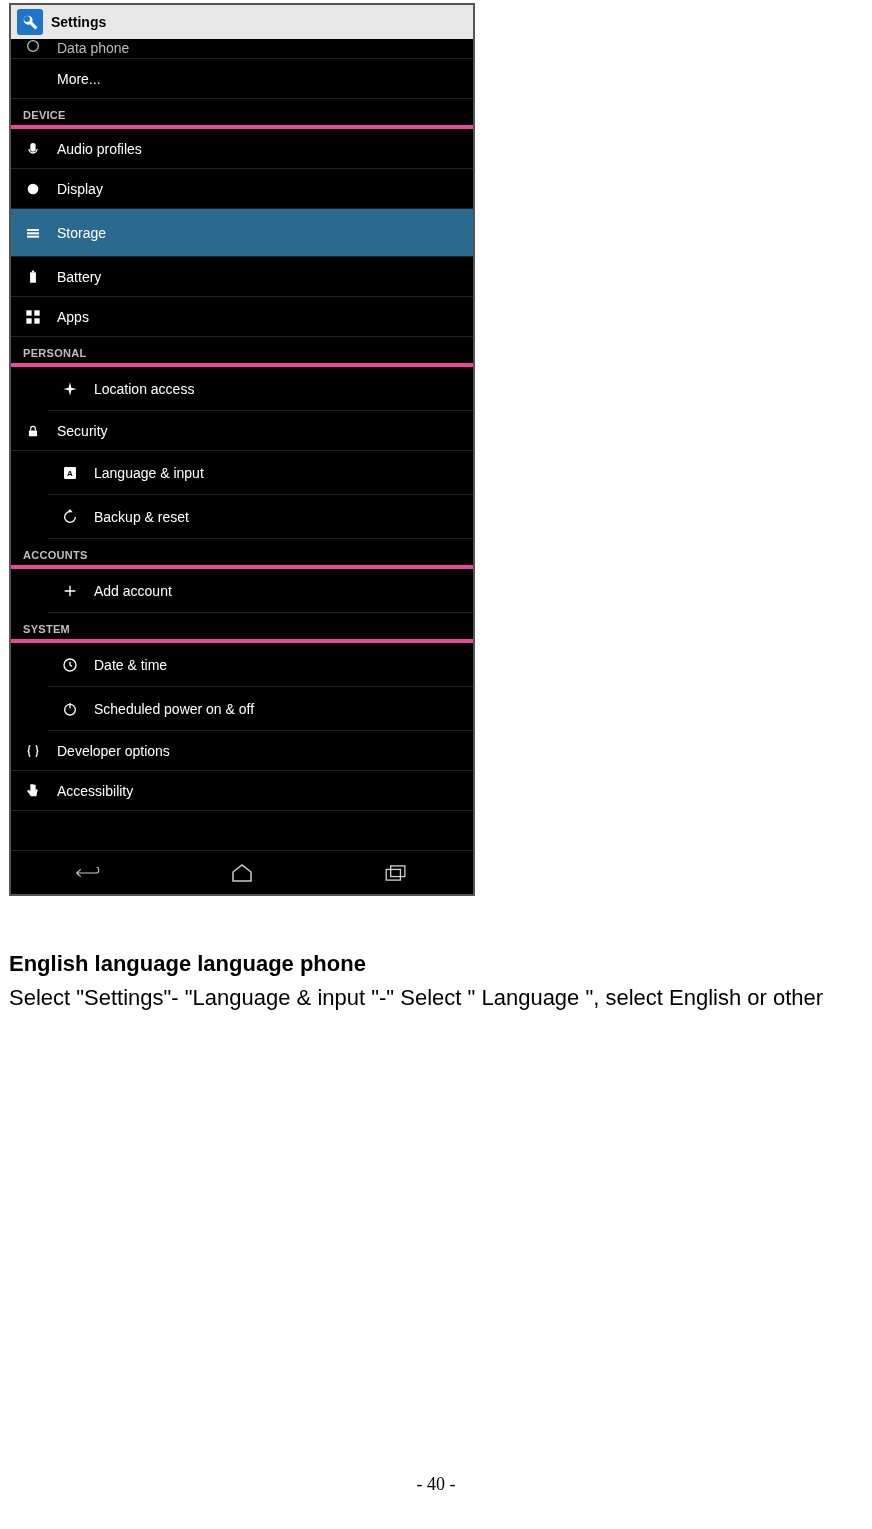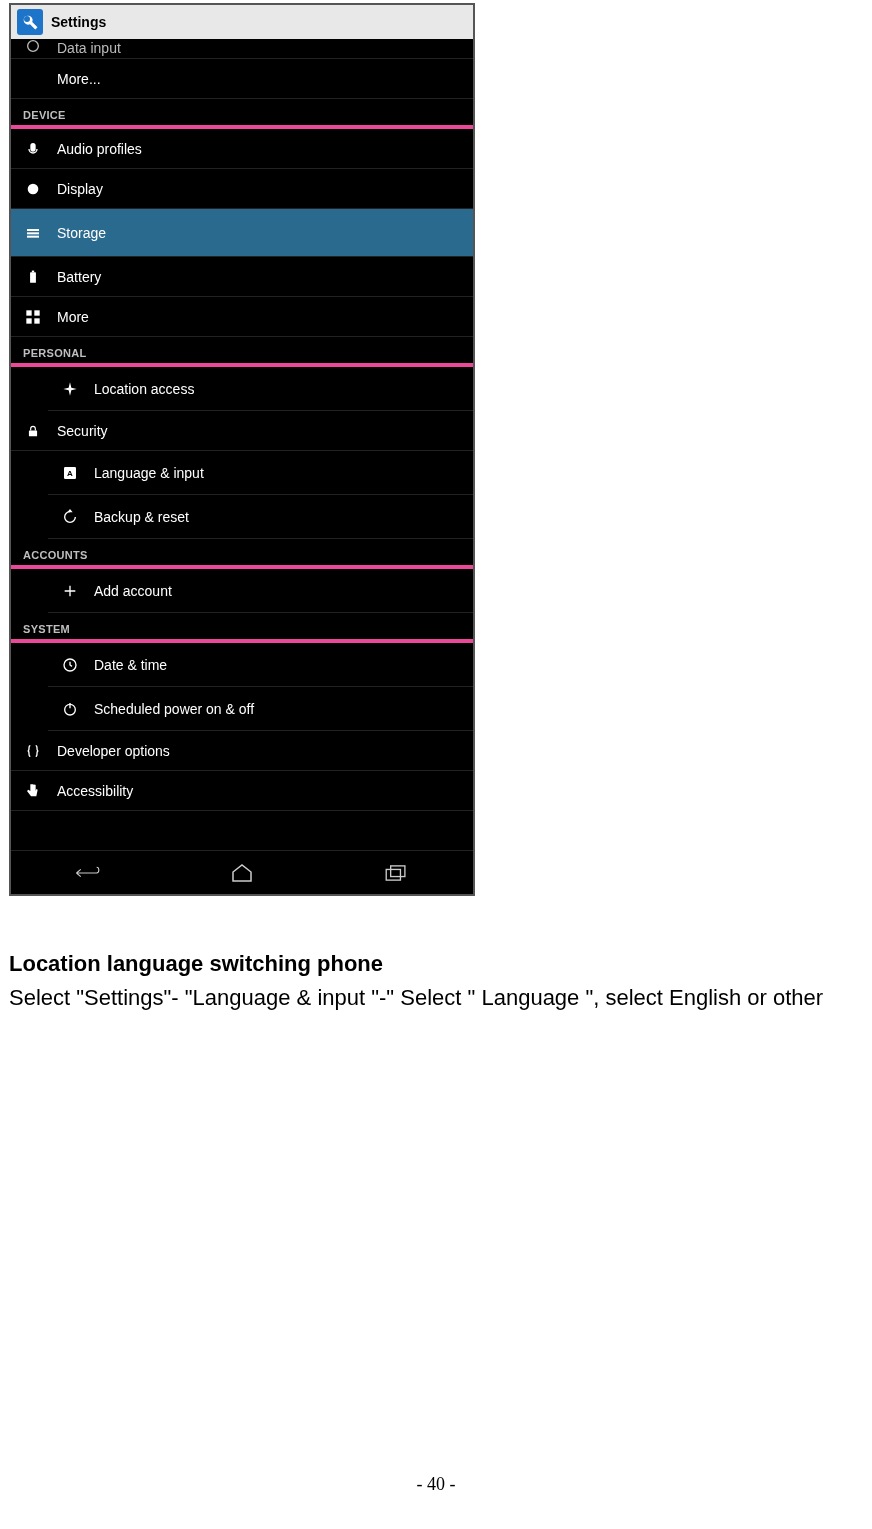--- a/index.html
+++ b/index.html
@@ -104,21 +104,21 @@
     </div>
 
     <div class="list">
 
       <div class="row cutoff">
         <span class="icn">
           <svg width="16" height="16" viewBox="0 0 24 24">
               <circle cx="12" cy="12" r="8" fill="none" stroke="#bbb" stroke-width="2"></circle>
             </svg>
         </span>
-        <span>Data input</span>
+        <span>Data phone</span>
       </div>
 
       <div class="row h40">
         <span class="icn blank"></span>
         <span>More...</span>
       </div>
 
       <div class="section">DEVICE</div>
 
       <div class="row h40">
@@ -162,21 +162,21 @@
 
       <div class="row h40">
         <span class="icn">
           <svg width="16" height="16" viewBox="0 0 24 24">
               <rect x="2" y="2" width="8" height="8" fill="#fff"></rect>
               <rect x="14" y="2" width="8" height="8" fill="#fff"></rect>
               <rect x="2" y="14" width="8" height="8" fill="#fff"></rect>
               <rect x="14" y="14" width="8" height="8" fill="#fff"></rect>
             </svg>
         </span>
-        <span>More</span>
+        <span>Apps</span>
       </div>
 
       <div class="section">PERSONAL</div>
 
       <div class="row h44">
         <span class="icn">
           <svg width="16" height="16" viewBox="0 0 24 24">
               <path fill="#fff" d="M12 2l2 8 8 2-8 2-2 8-2-8-8-2 8-2 2-8z"></path>
             </svg>
         </span>
@@ -281,18 +281,18 @@
         <svg width="22" height="16" viewBox="0 0 24 18">
             <rect x="1" y="5" width="16" height="12" fill="none" stroke="#ccc" stroke-width="1.5"></rect>
             <rect x="6" y="1" width="16" height="12" fill="none" stroke="#ccc" stroke-width="1.5"></rect>
           </svg>
       </div>
     </div>
 
   </div>
 
   <div class="doc-text">
-    <div class="heading">Location language switching phone</div>
+    <div class="heading">English language language phone</div>
     <div class="body">Select "Settings"- "Language &amp; input "-" Select " Language ", select English or other</div>
   </div>
 </div>
 
 <div class="pagenum">- 40 -</div>
 
 </body></html>

